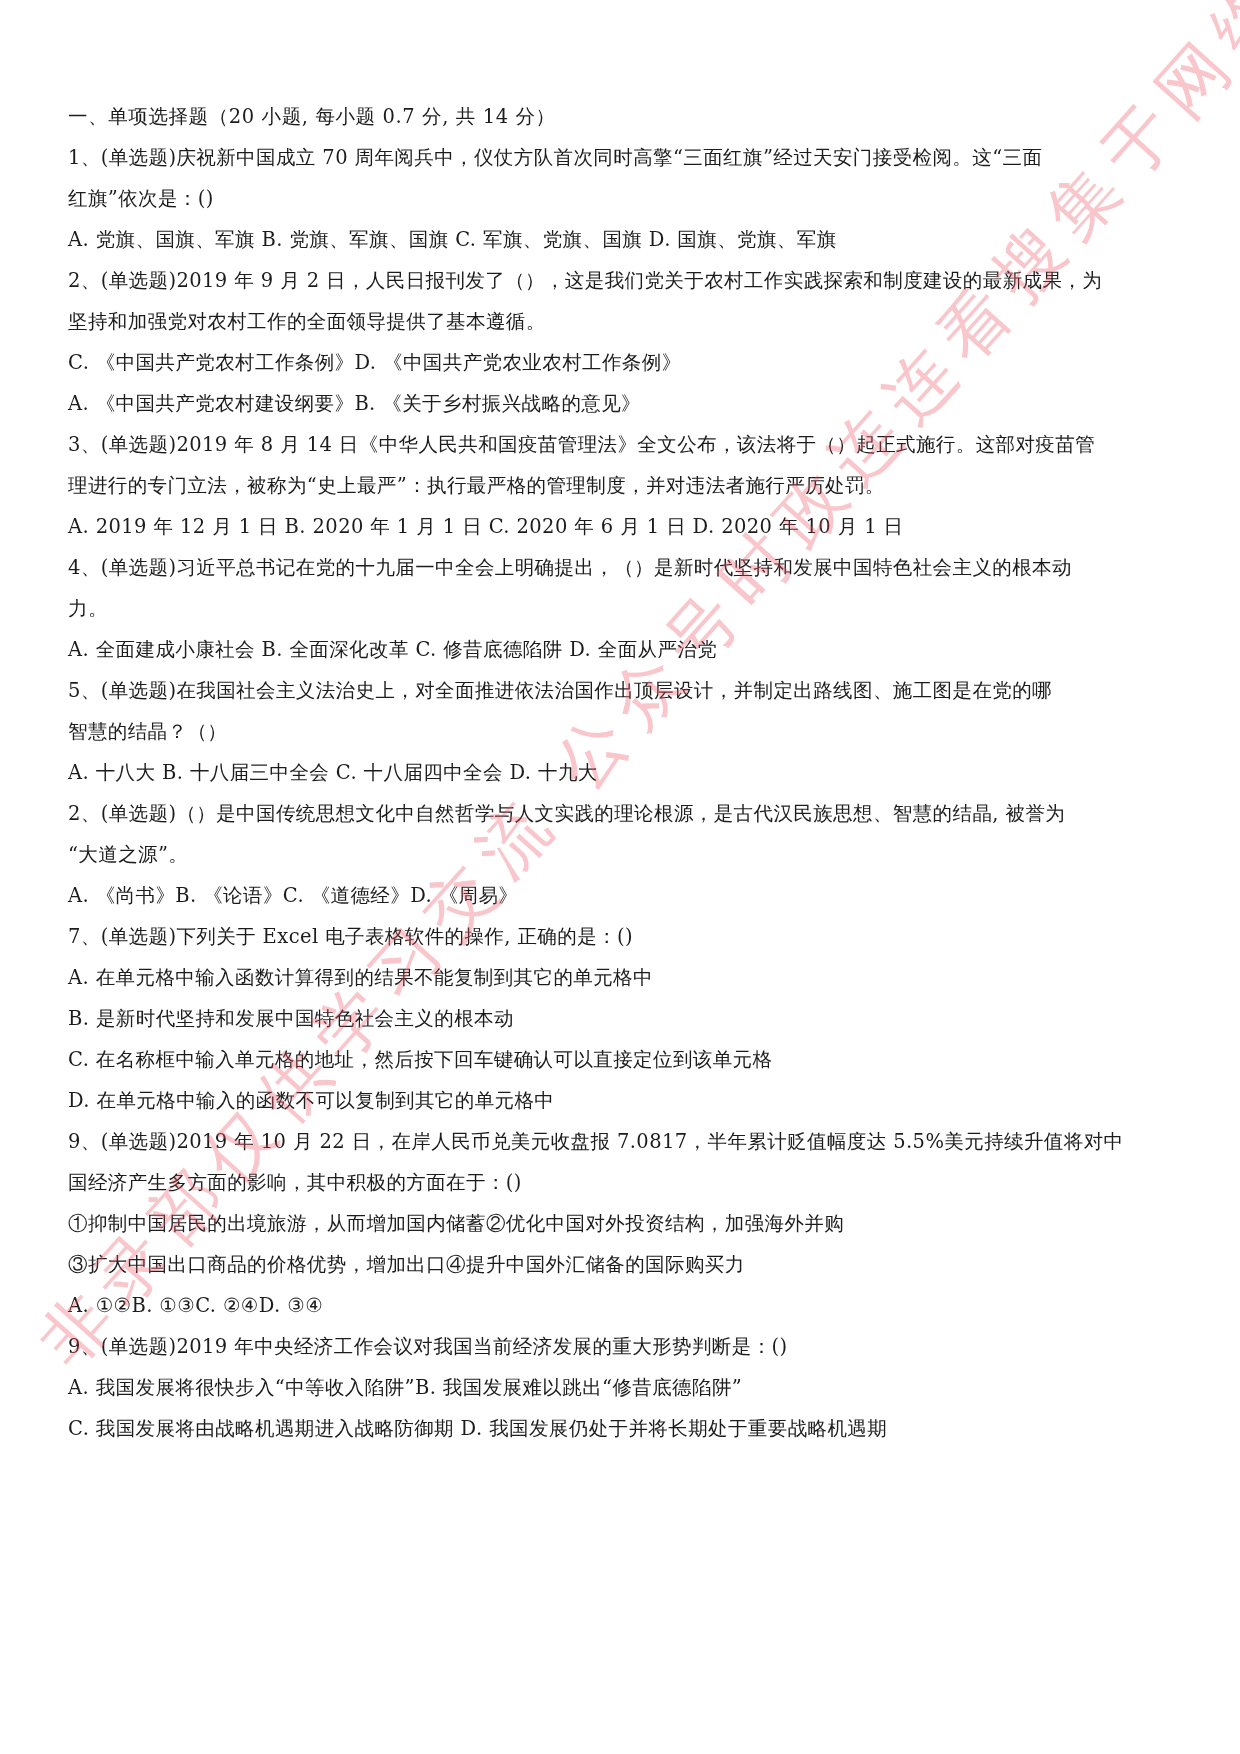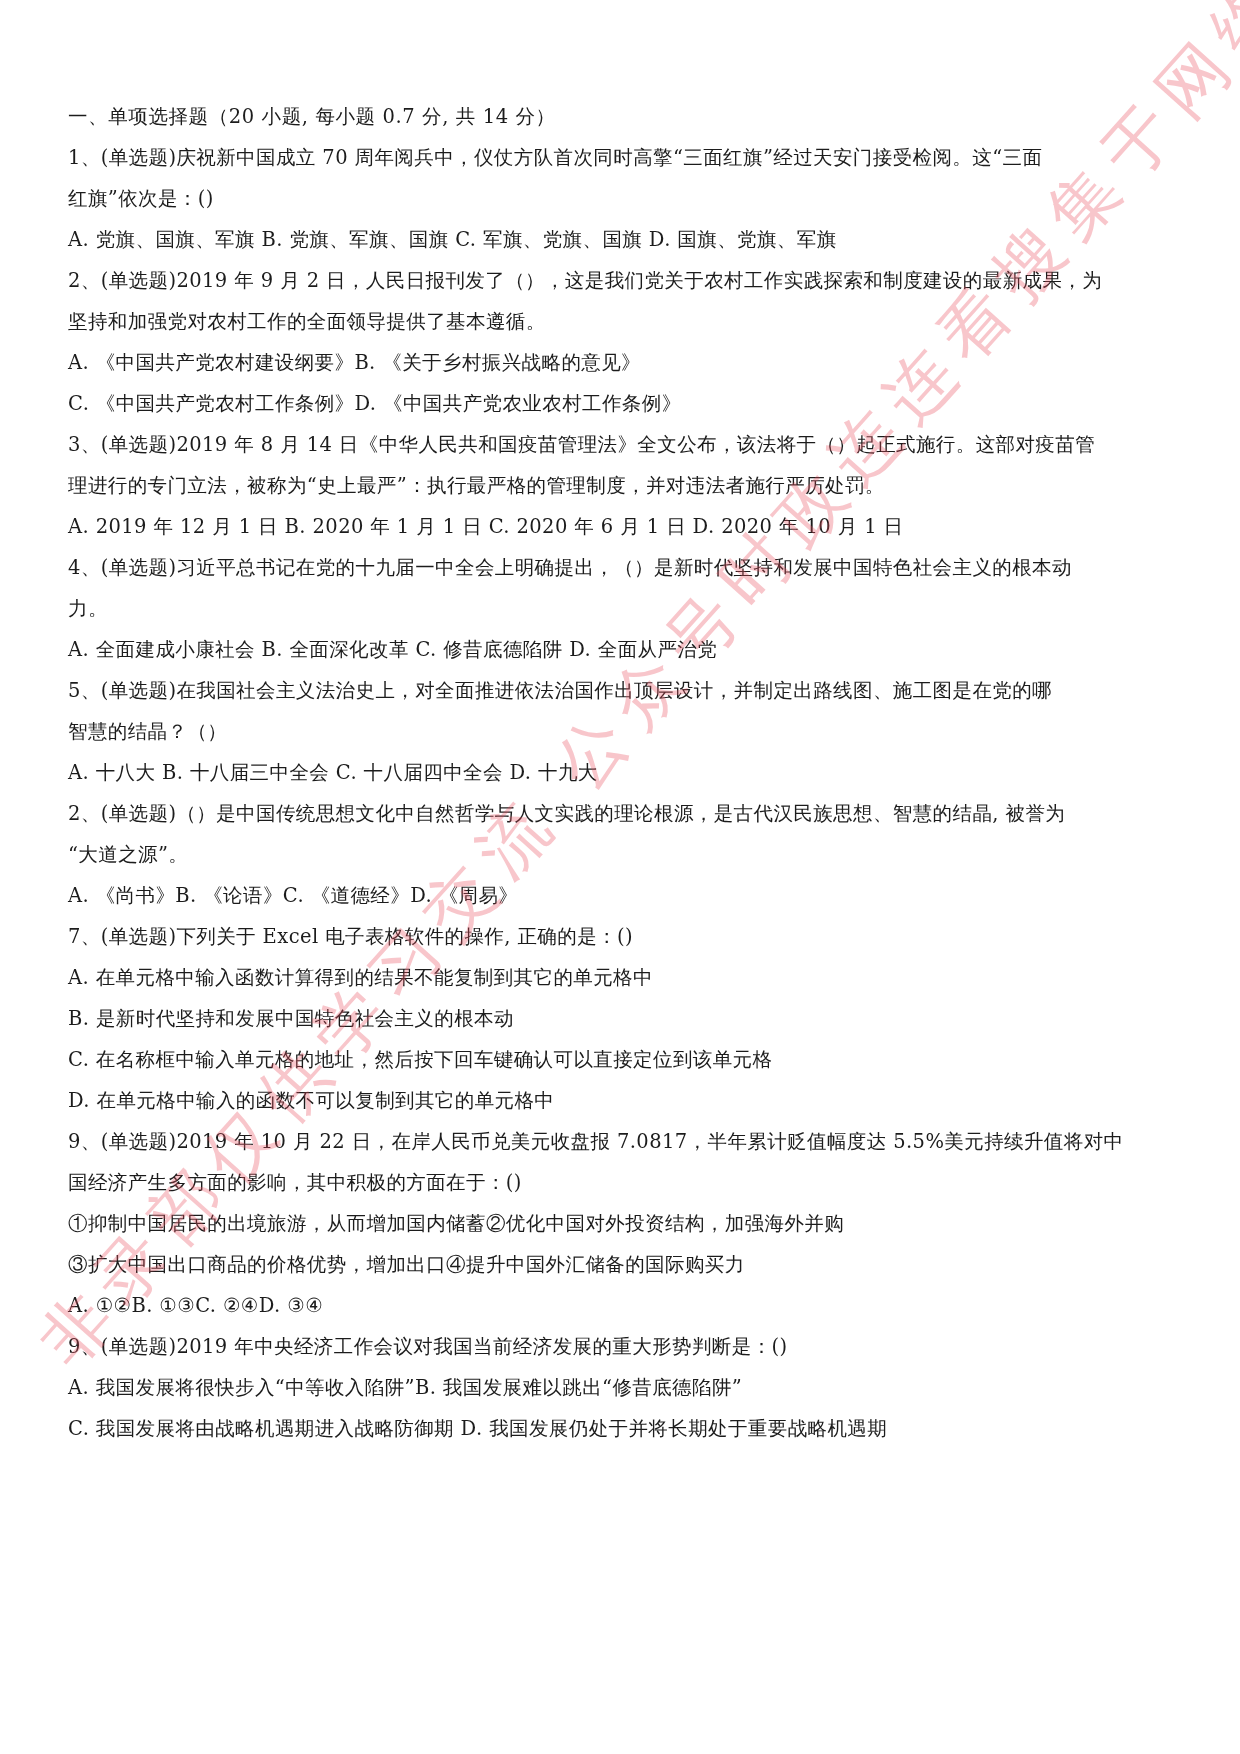--- a/index.html
+++ b/index.html
@@ -65,22 +65,22 @@
 <div class="page">
   <div class="content">
     <div class="line section-title">一、单项选择题（20 小题, 每小题 0.7 分, 共 14 分）</div>
 
     <div class="line">1、(单选题)庆祝新中国成立 70 周年阅兵中，仪仗方队首次同时高擎“三面红旗”经过天安门接受检阅。这“三面</div>
     <div class="line">红旗”依次是：()</div>
     <div class="line">A. 党旗、国旗、军旗 B. 党旗、军旗、国旗 C. 军旗、党旗、国旗 D. 国旗、党旗、军旗</div>
 
     <div class="line">2、(单选题)2019 年 9 月 2 日，人民日报刊发了（），这是我们党关于农村工作实践探索和制度建设的最新成果，为</div>
     <div class="line">坚持和加强党对农村工作的全面领导提供了基本遵循。</div>
+    <div class="line">C. 《中国共产党农村工作条例》D. 《中国共产党农业农村工作条例》</div>
     <div class="line">A. 《中国共产党农村建设纲要》B. 《关于乡村振兴战略的意见》</div>
-    <div class="line">C. 《中国共产党农村工作条例》D. 《中国共产党农业农村工作条例》</div>
 
     <div class="line">3、(单选题)2019 年 8 月 14 日《中华人民共和国疫苗管理法》全文公布，该法将于（）起正式施行。这部对疫苗管</div>
     <div class="line">理进行的专门立法，被称为“史上最严”：执行最严格的管理制度，并对违法者施行严厉处罚。</div>
     <div class="line">A. 2019 年 12 月 1 日 B. 2020 年 1 月 1 日 C. 2020 年 6 月 1 日 D. 2020 年 10 月 1 日</div>
 
     <div class="line">4、(单选题)习近平总书记在党的十九届一中全会上明确提出，（）是新时代坚持和发展中国特色社会主义的根本动</div>
     <div class="line">力。</div>
     <div class="line">A. 全面建成小康社会 B. 全面深化改革 C. 修昔底德陷阱 D. 全面从严治党</div>
 
     <div class="line">5、(单选题)在我国社会主义法治史上，对全面推进依法治国作出顶层设计，并制定出路线图、施工图是在党的哪</div>

